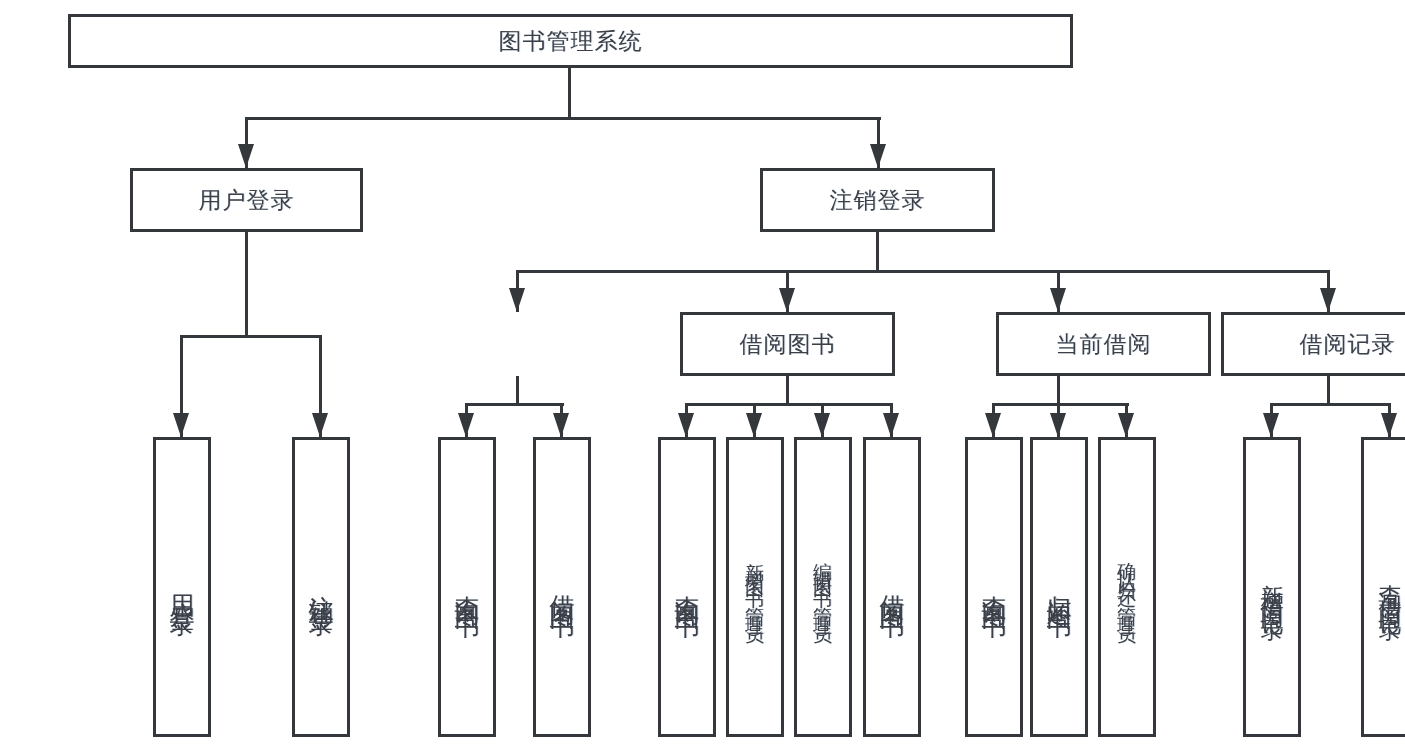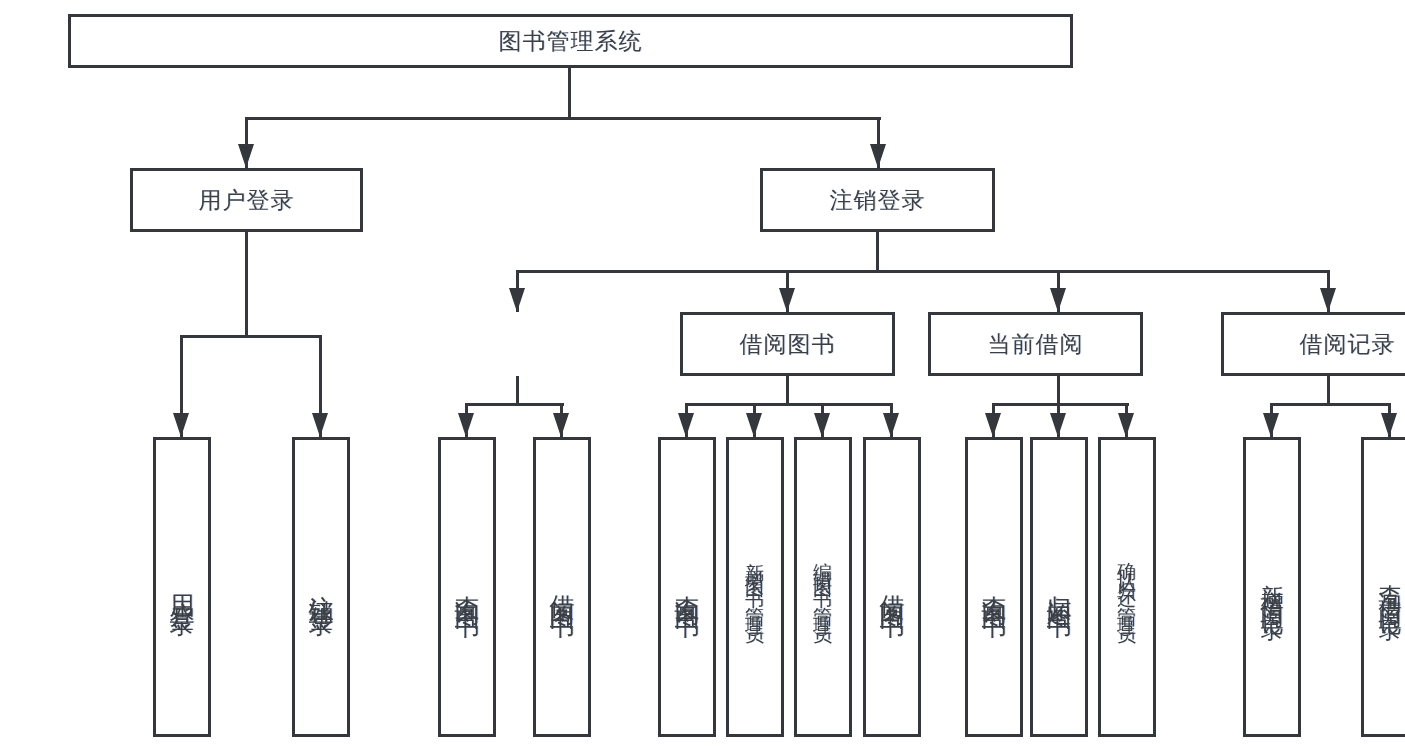--- a/index.html
+++ b/index.html
@@ -83,21 +83,21 @@
   <div class="vl" style="left:468px;top:270px;height:42px"></div>
   <div class="vl" style="left:738px;top:270px;height:42px"></div>
   <div class="vl" style="left:1009px;top:270px;height:42px"></div>
   <div class="vl" style="left:1279px;top:270px;height:42px"></div>
   <div class="ah" style="left:461px;top:288px"></div>
   <div class="ah" style="left:731px;top:288px"></div>
   <div class="ah" style="left:1002px;top:288px"></div>
   <div class="ah" style="left:1272px;top:288px"></div>
 
   <div class="node" style="left:632px;top:312px;width:215px;height:64px">借阅图书</div>
-  <div class="node" style="left:880px;top:312px;width:215px;height:64px">当前借阅</div>
+  <div class="node" style="left:948px;top:312px;width:215px;height:64px">当前借阅</div>
   <div class="node" style="left:1173px;top:312px;width:253px;height:64px">借阅记录</div>
 
   <div class="vl" style="left:468px;top:376px;height:30px"></div>
   <div class="hl" style="left:417px;top:403px;width:99px"></div>
   <div class="vl" style="left:417px;top:403px;height:34px"></div>
   <div class="vl" style="left:512px;top:403px;height:34px"></div>
   <div class="ah" style="left:410px;top:413px"></div>
   <div class="ah" style="left:505px;top:413px"></div>
 
   <div class="vl" style="left:738px;top:376px;height:30px"></div>

